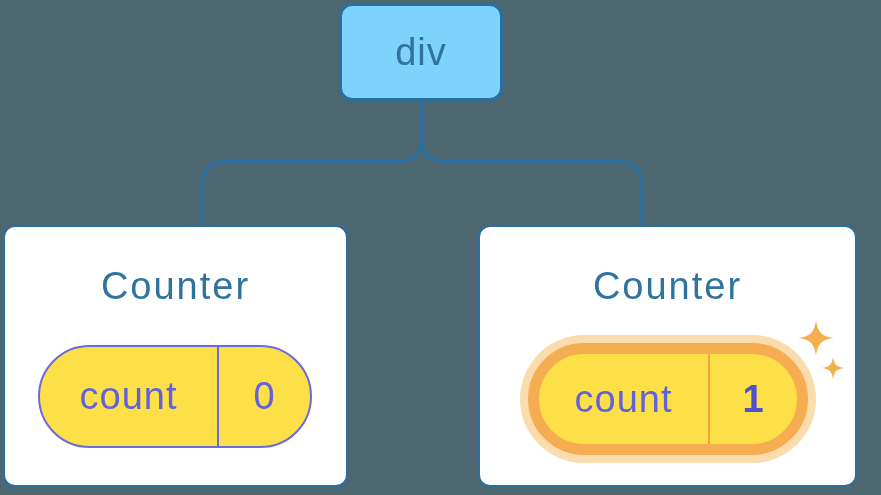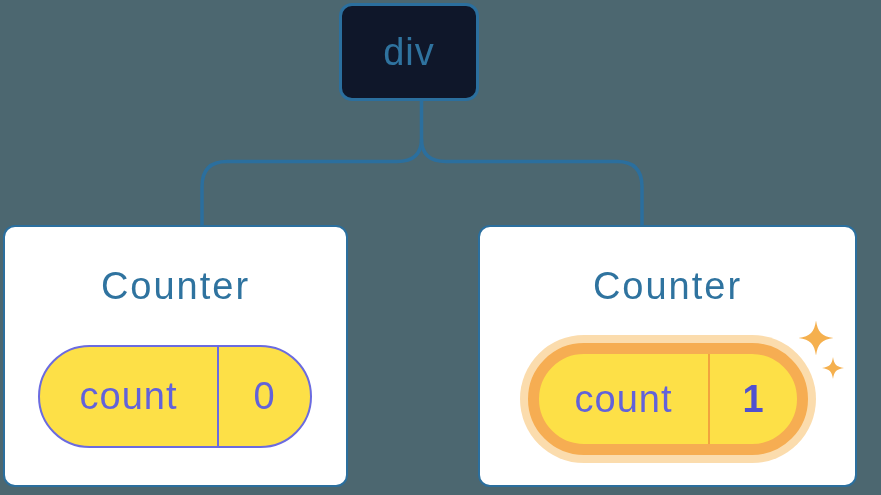--- a/index.html
+++ b/index.html
@@ -4,22 +4,22 @@
 <style>
   html,body{margin:0;padding:0;background:#4c6770;}
   .stage{
     position:relative;width:881px;height:495px;background:#4c6770;
     font-family:"Liberation Sans", sans-serif;overflow:hidden;
   }
   .connectors{position:absolute;left:0;top:0;width:881px;height:495px;}
   .connectors path{stroke:#2b6f9e;stroke-width:3.5;fill:none;}
 
   .root-node{
-    position:absolute;left:339px;top:3px;width:140px;height:98px;
-    background:#0f172a;border:3px solid #2b6f9e;border-radius:13px;
+    position:absolute;left:339px;top:3px;width:164px;height:98px;
+    background:#7dd3fc;border:3px solid #2b6f9e;border-radius:13px;
     display:flex;align-items:center;justify-content:center;box-sizing:border-box;text-align:center;
   }
   .node-label{font-size:38px;font-weight:500;color:#2f739f;letter-spacing:1px;}
 
   .card{
     position:absolute;top:225px;height:262px;background:#ffffff;
     border:2px solid #2b6f9e;border-radius:12px;box-sizing:border-box;
   }
   .card-left{left:3px;width:345px;}
   .card-right{left:478px;width:379px;}

